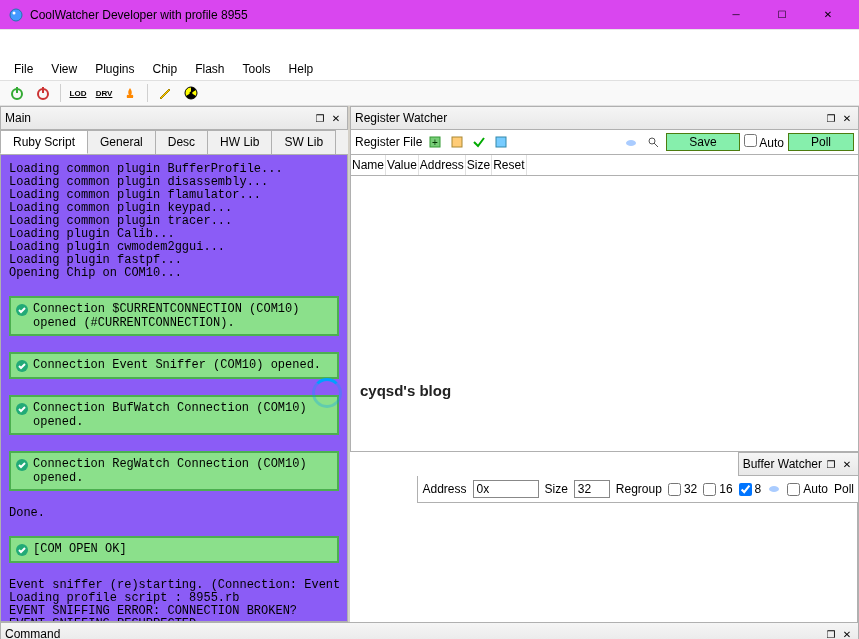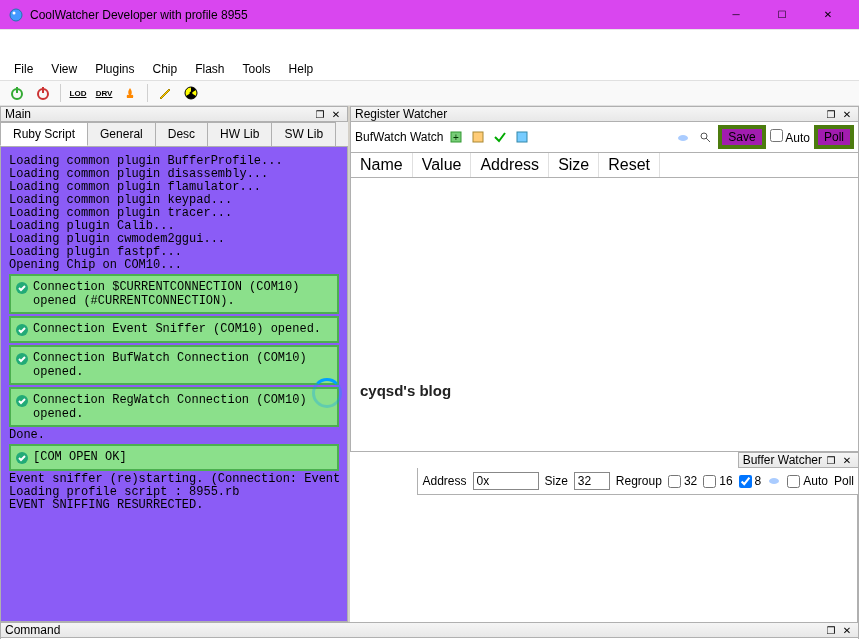--- a/index.html
+++ b/index.html
@@ -19,45 +19,45 @@
 .toolbar { height: 26px; display: flex; align-items: center; padding: 2px 6px; gap: 4px; border-top: 1px solid #e0e0e0; border-bottom: 1px solid #e0e0e0; background: #f9f9f9;}
 .toolbar .tbtn { width: 22px; height: 22px; display: flex; align-items: center; justify-content: center; border: 1px solid transparent; }
 .toolbar .sep { width: 1px; height: 18px; background: #d0d0d0; margin: 0 2px; }
 
 
 .workspace { display: flex; height: 516px; position: relative; }
 .left-col { width: 350px; display: flex; flex-direction: column; border-right: 2px solid #d4d0c8; }
 .right-col { flex: 1; display: flex; flex-direction: column; }
 
 
-.panel-header { height: 16px; background: linear-gradient(#f5f5f5,#e8e8e8); border: 1px solid #b0b0b0; display: flex; align-items: center; padding: 0 4px; font-size: 12px; }
+.panel-header { height: 24px; background: linear-gradient(#f5f5f5,#e8e8e8); border: 1px solid #b0b0b0; display: flex; align-items: center; padding: 0 4px; font-size: 12px; }
 .panel-header .ph-title { flex: 1; }
 .panel-header .ph-btn { width: 14px; height: 14px; display: flex; align-items: center; justify-content: center; font-size: 10px; margin-left: 2px; cursor: default; }
 
 
 .tabs { display: flex; border-bottom: 1px solid #b0b0b0; background: #f0f0f0; }
 .tab { padding: 4px 12px; border: 1px solid #b0b0b0; border-bottom: none; margin-right: -1px; background: #f0f0f0; cursor: default; font-size:12px;}
 .tab.active { background: #fff; border-bottom: 1px solid #fff; position: relative; z-index: 1; }
 
 
 .log-area { flex: 1; overflow-y: scroll; border: 1px solid #b0b0b0; border-top: none; padding: 8px; font-family: "Courier New", monospace; font-size: 12px; line-height: 13px; background: #8b5cf6; }
 .log-line { white-space: pre; }
-.status-box { border: 2px solid #4caf50; background: #8be08b; padding: 4px 4px; margin: 2px 0; display: flex; align-items: flex-start; gap: 4px; font-family: "Courier New", monospace; font-size: 12px; line-height: 14px;}
+.status-box { border: 2px solid #4caf50; background: #8be08b; padding: 4px 4px; margin: 16px 0; display: flex; align-items: flex-start; gap: 4px; font-family: "Courier New", monospace; font-size: 12px; line-height: 14px;}
 .status-box .check-icon { width: 14px; height: 14px; flex-shrink: 0; margin-top:1px;}
 
 
 .reg-toolbar { display: flex; align-items: center; padding: 3px 4px; gap: 4px; border: 1px solid #b0b0b0; border-top: none; background: #fff;}
 .reg-toolbar .lbl { font-size: 12px; }
 .reg-toolbar .ibtn { width: 18px; height: 18px; display: flex; align-items: center; justify-content: center; }
 .reg-toolbar .spacer { flex: 1; }
-.reg-toolbar .txtbtn { border: 4px solid #4d7c0f; padding: 1px 6px; background: #a21caf; font-size: 12px;}
+.reg-toolbar .txtbtn { border: 1px solid #4d7c0f; padding: 1px 22px; background: #86efac; font-size: 12px;}
 
 
 .tbl-header { display: flex; border: 1px solid #b0b0b0; border-top: none; background: #fff; }
-.tbl-header .th { padding: 3px 9px; border-right: 1px solid #e0e0e0; font-size: 16px; }
+.tbl-header .th { padding: 3px 1px; border-right: 1px solid #e0e0e0; font-size: 12px; }
 .tbl-body { flex: 1; border: 1px solid #b0b0b0; border-top: none; background: #fff; }
 
 
 .buf-toolbar { display: flex; align-items: center; padding: 4px; gap: 6px; border: 1px solid #b0b0b0; border-top: none; background:#fff;}
 .buf-toolbar input[type=text] { border: 1px solid #888; padding: 1px 3px; font-size: 12px; }
 .buf-toolbar .cklbl { display: flex; align-items: center; gap: 3px; font-size: 12px;}
 .buf-body { flex:1; border:1px solid #b0b0b0; border-top:none; background:#fff;}
 .buffer-section { display:flex; flex-direction:column; height: 170px; align-items: flex-end;}
 
 
@@ -204,34 +204,35 @@
         <div class="log-line">Done.</div>
         <div class="status-box">
           <span class="check-icon"><svg viewBox="0 0 14 14">
               <circle cx="7" cy="7" r="6" fill="#2a7"></circle>
               <path d="M4 7 L6 9 L10 5" stroke="#fff" stroke-width="2" fill="none"></path>
             </svg></span>
           <span> [COM OPEN OK]</span>
         </div>
         <div class="log-line">Event sniffer (re)starting. (Connection: Event Sniffer (COM10))</div>
         <div class="log-line">Loading profile script : 8955.rb</div>
+        <div class="log-line">EVENT SNIFFING ERROR: CONNECTION BROKEN?</div>
         <div class="log-line">EVENT SNIFFING RESURRECTED.</div>
       </div>
   </div>
 
   <div class="right-col">
 
     <div style="display:flex;flex-direction:column;flex:1;">
       <div class="panel-header">
         <span class="ph-title">Register Watcher</span>
         <span class="ph-btn">❐</span>
         <span class="ph-btn">✕</span>
       </div>
       <div class="reg-toolbar">
-        <span class="lbl">BufWatch Watch</span>
+        <span class="lbl">Register File</span>
         <span class="ibtn">
             <svg width="14" height="14">
               <rect x="2" y="2" width="10" height="10" fill="#7c7" stroke="#393"></rect>
               <text x="7" y="11" text-anchor="middle" font-size="10" fill="#030">+</text>
             </svg>
           </span>
         <span class="ibtn">
             <svg width="14" height="14">
               <rect x="2" y="2" width="10" height="10" fill="#fc7" stroke="#a83"></rect>
             </svg>

